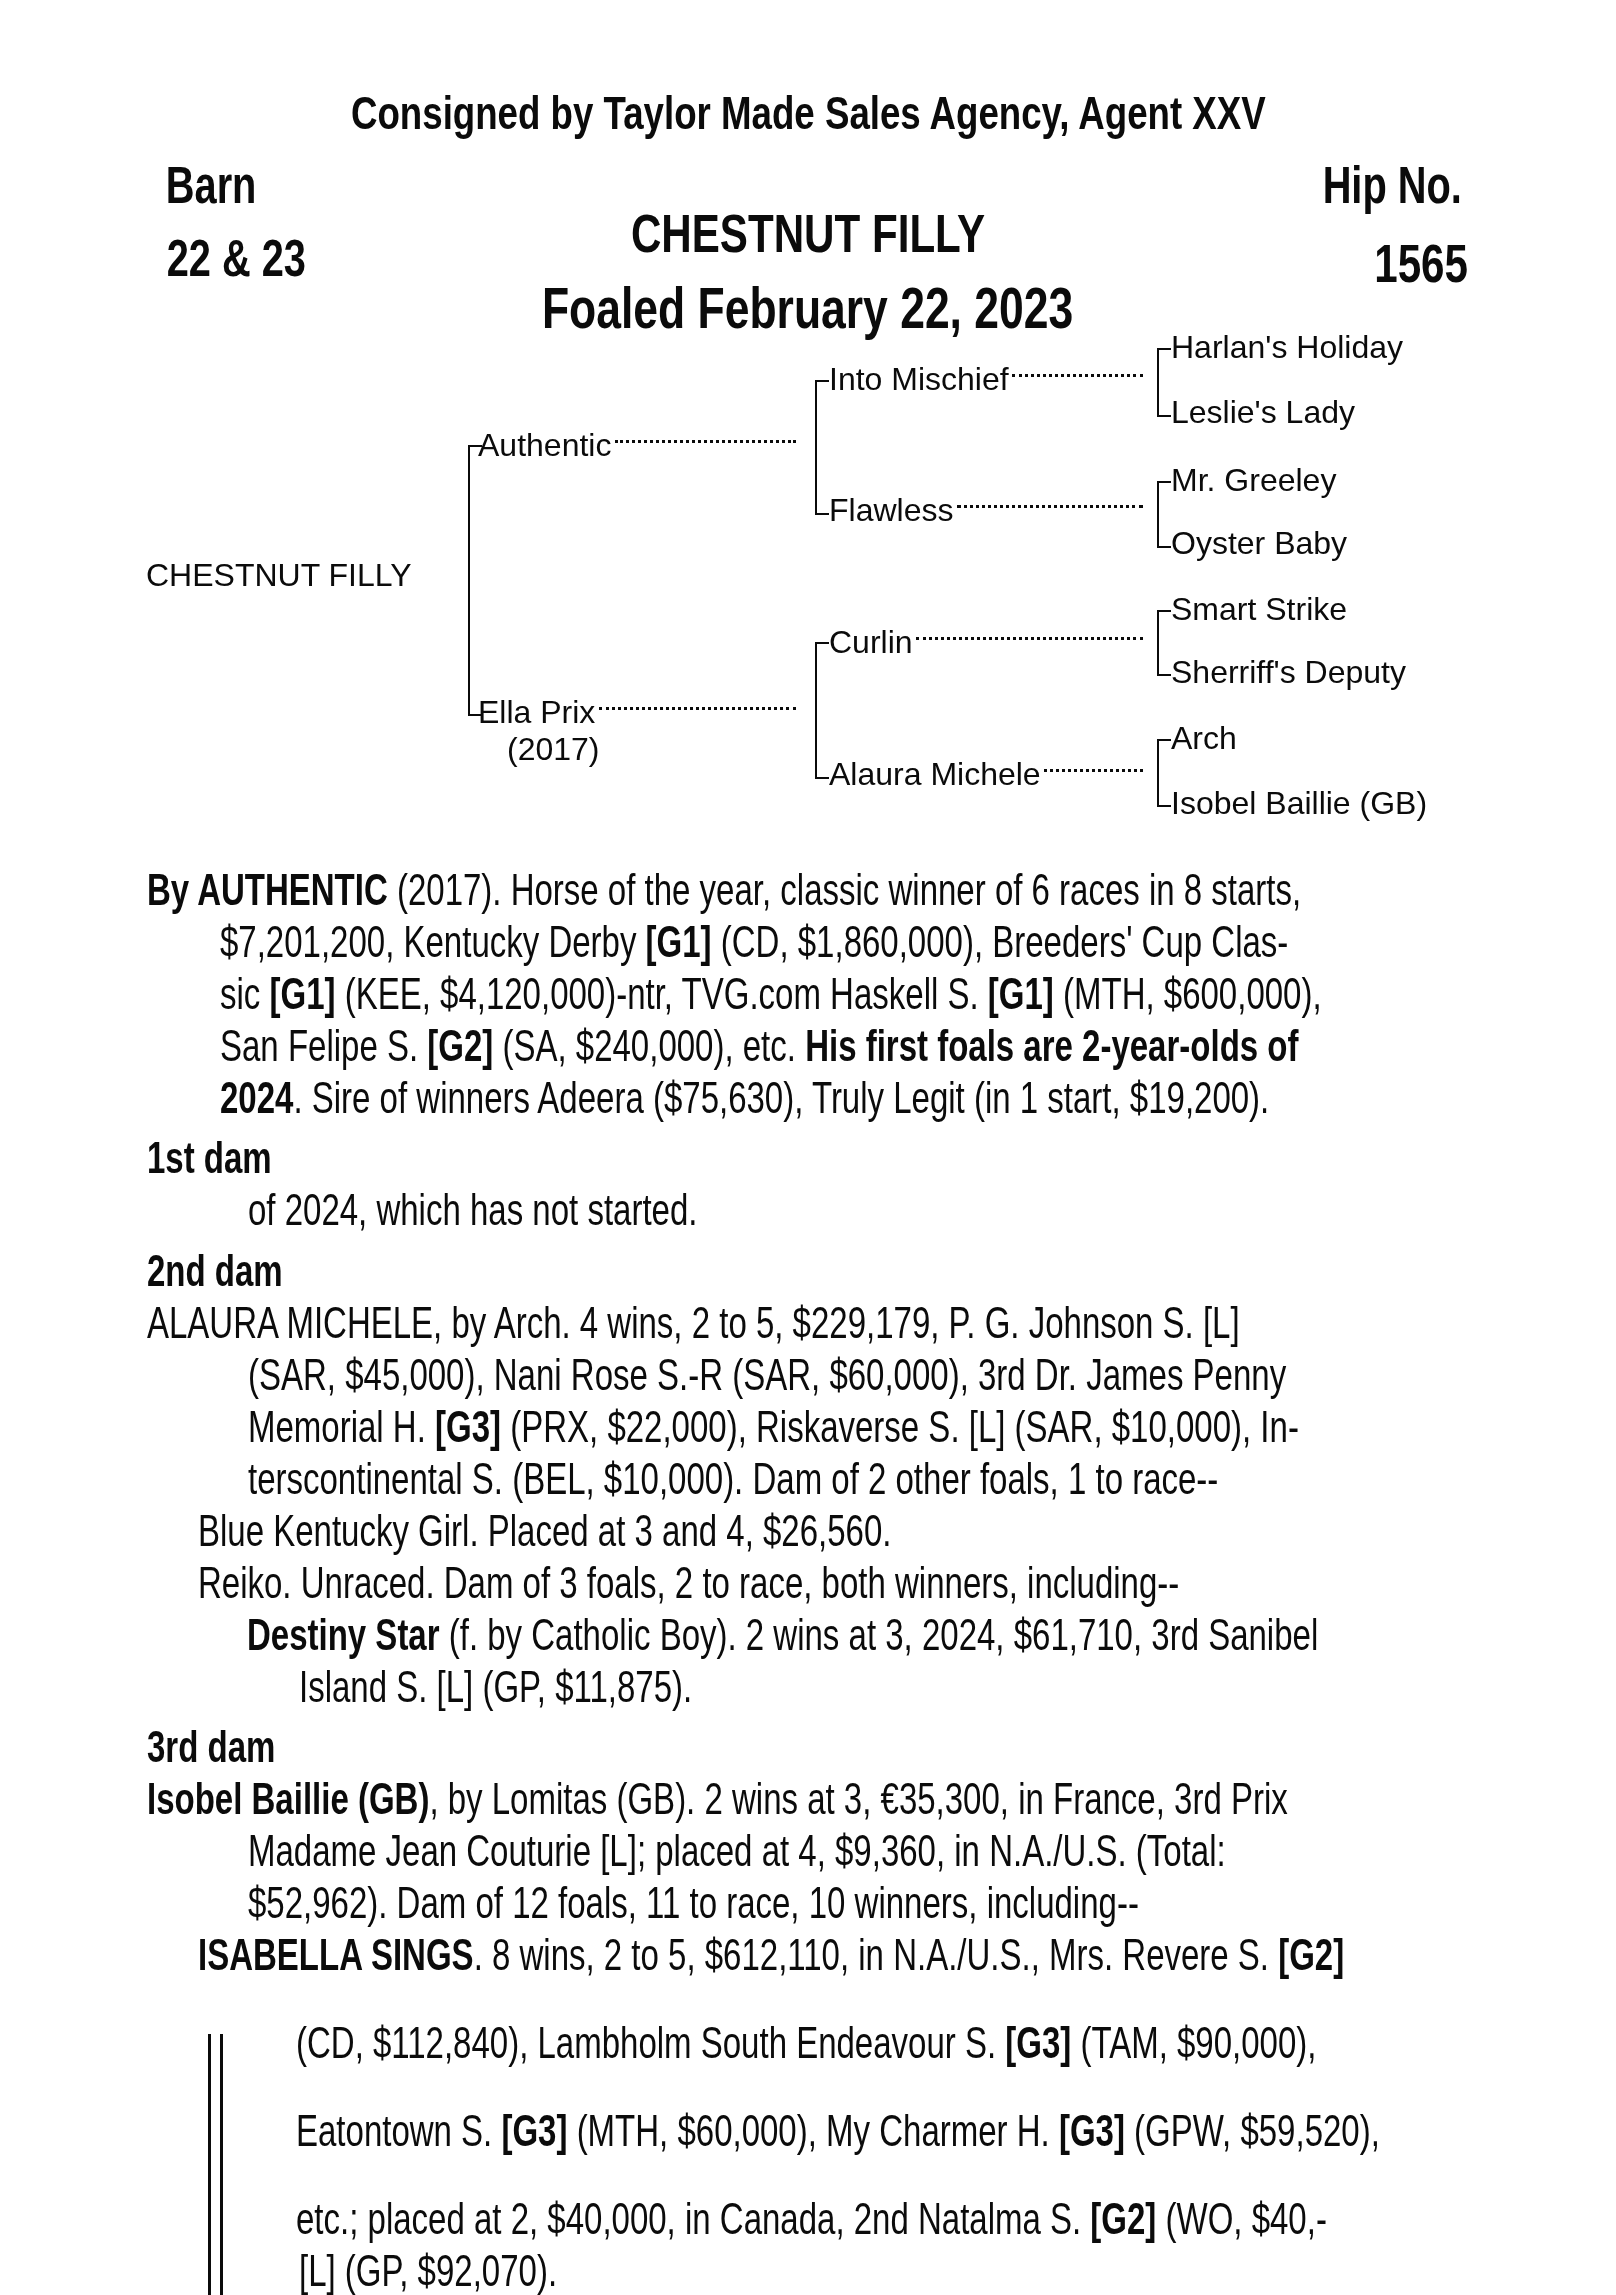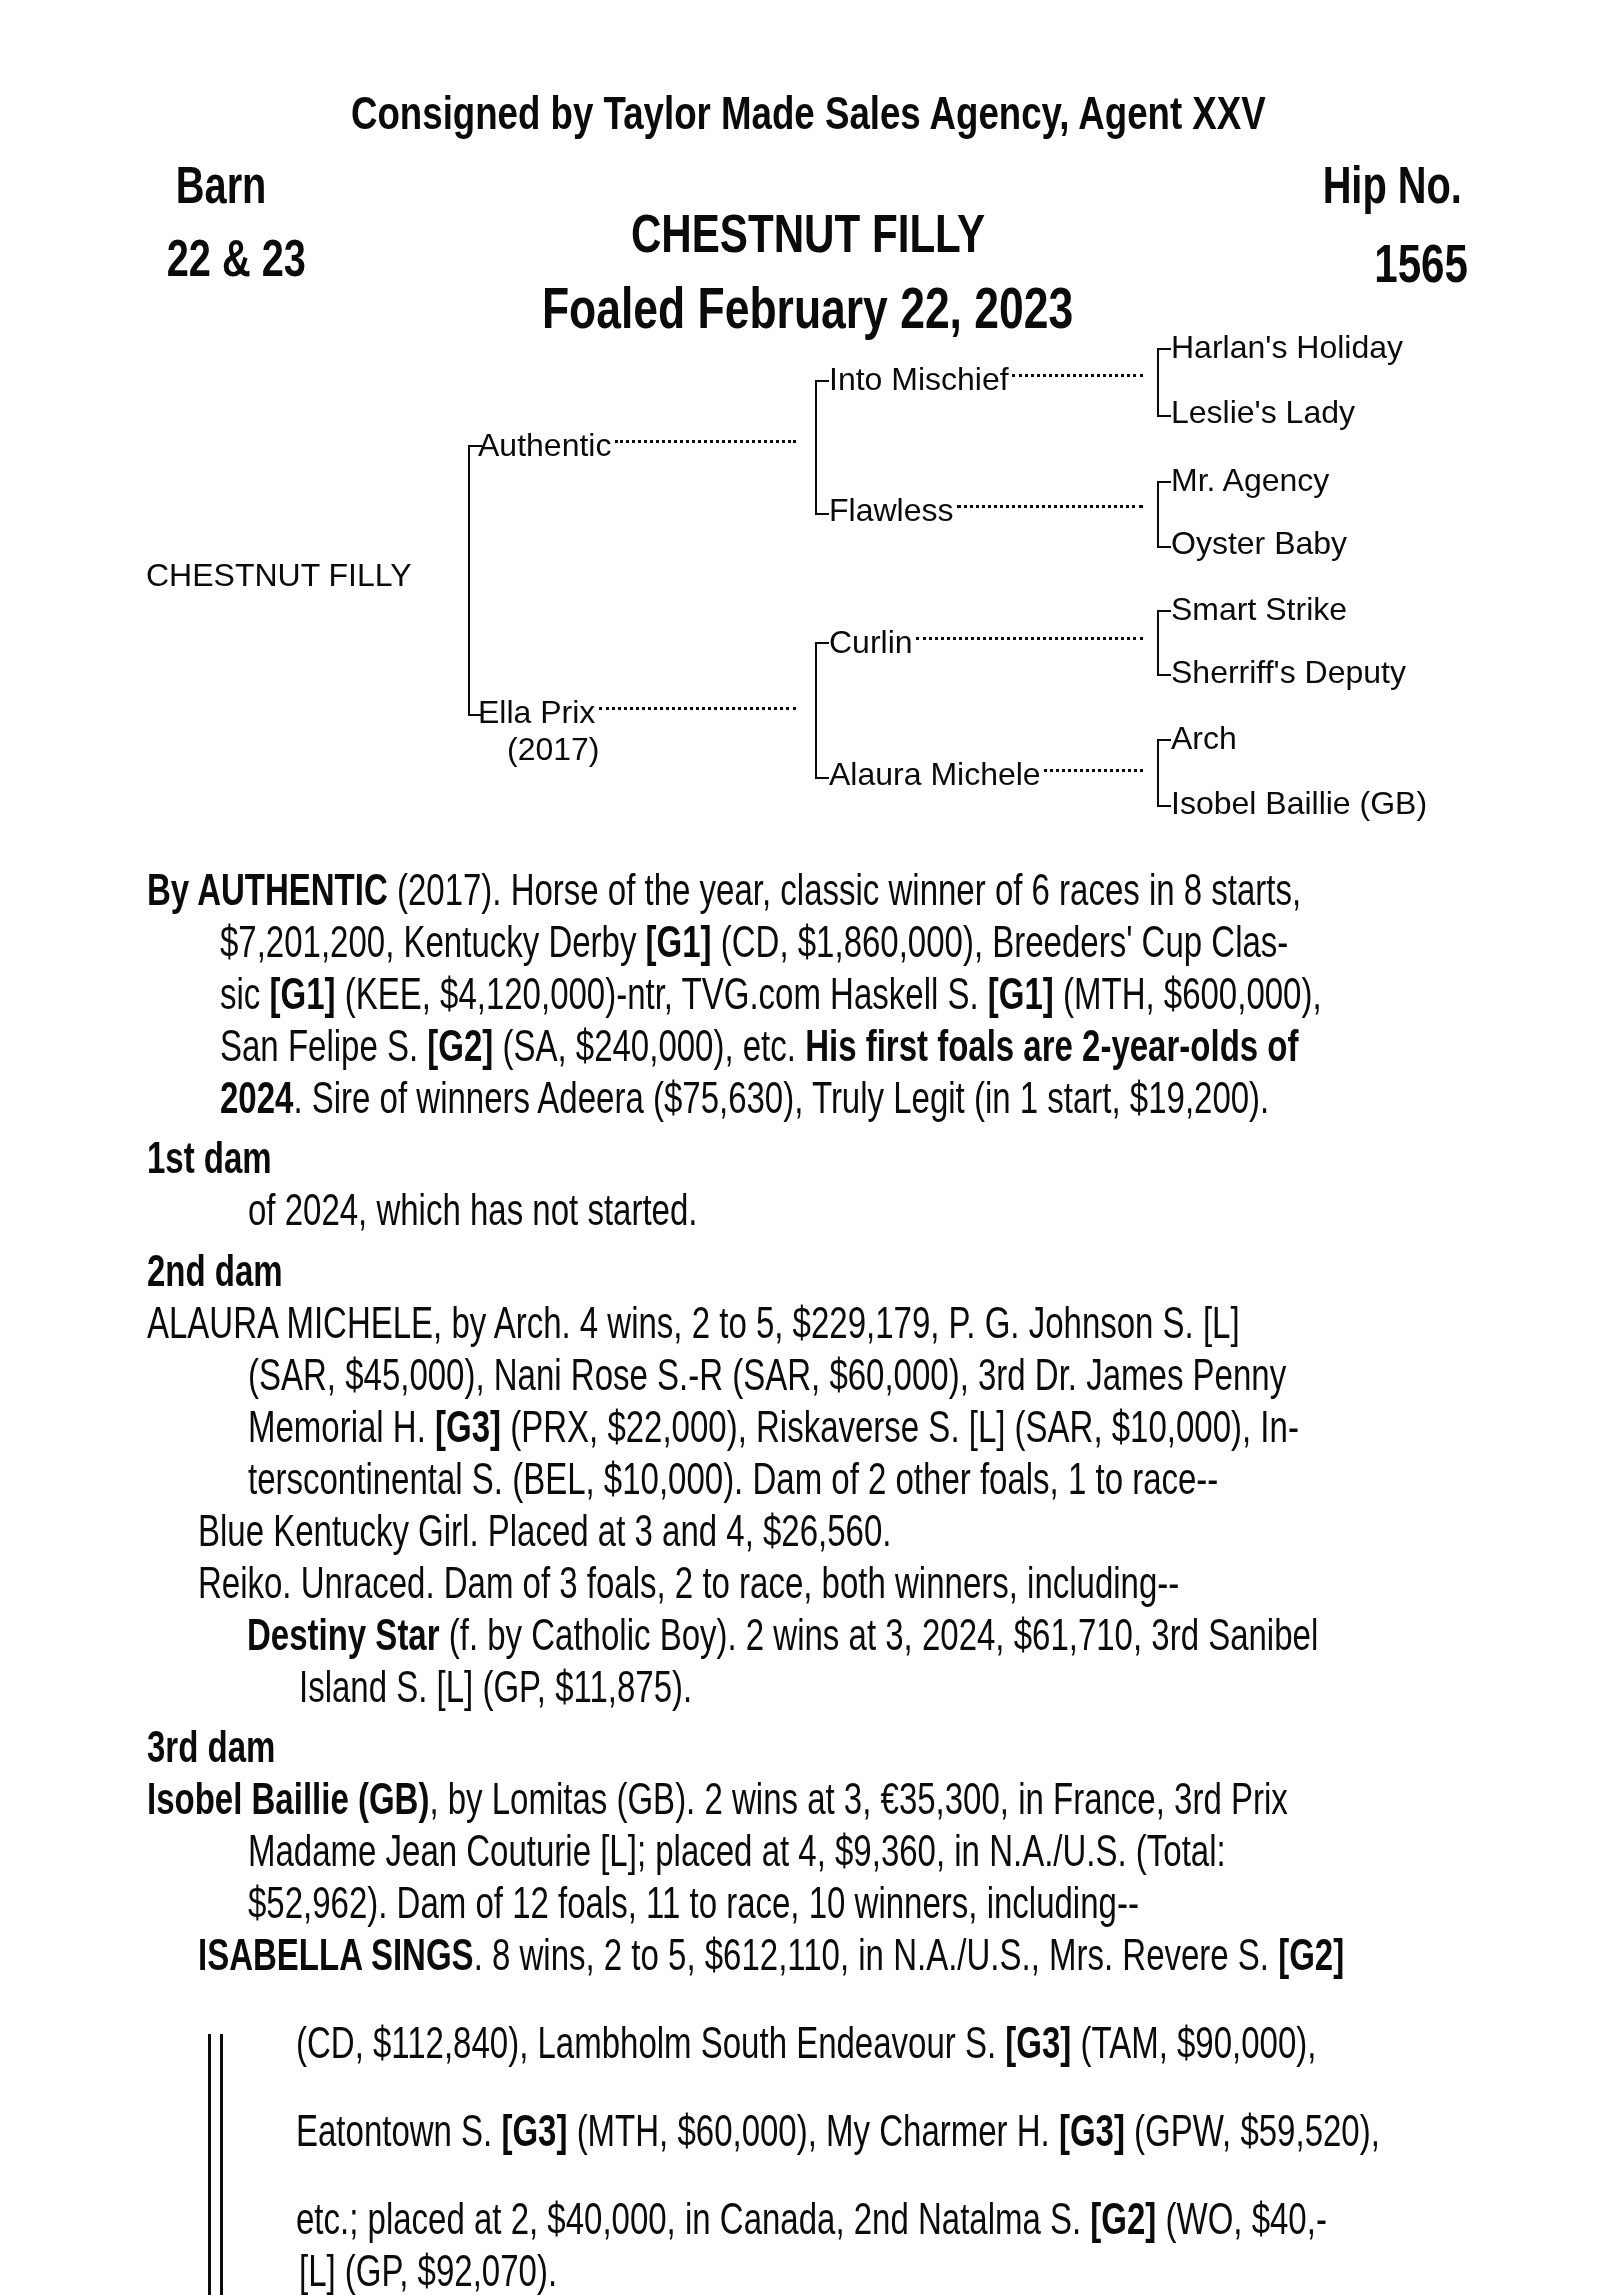--- a/index.html
+++ b/index.html
@@ -9,21 +9,21 @@
     font-family:"Liberation Sans", sans-serif;
     overflow:hidden;
   }
   .b { font-weight:bold; }
   .cx { display:inline-block; transform:scaleX(0.75); transform-origin:0 50%; white-space:nowrap; }
   .cxc { display:inline-block; transform:scaleX(0.78); transform-origin:50% 50%; white-space:nowrap; }
 
   
   .consign { position:absolute; top:85px; left:0; width:100%; text-align:center;
              font-size:47px; font-weight:bold; }
-  .barn-label { position:absolute; left:163px; top:156px; font-size:51px; font-weight:bold; }
+  .barn-label { position:absolute; left:153px; top:156px; font-size:51px; font-weight:bold; }
   .barn-value { position:absolute; left:147px; top:229px; font-size:51px; font-weight:bold; }
   .hip-label  { position:absolute; right:135px; top:156px; font-size:51px; font-weight:bold; text-align:right; }
   .hip-value  { position:absolute; right:135px; top:232px; font-size:54px; font-weight:bold; text-align:right; }
   .title    { position:absolute; top:202px; left:0; width:100%; text-align:center;
               font-size:54px; font-weight:bold; }
   .subtitle { position:absolute; top:275px; left:0; width:100%; text-align:center;
               font-size:57px; font-weight:bold; }
 
   
   .tree { position:absolute; left:0; top:0; width:100%; font-size:32px; }
@@ -115,21 +115,21 @@
       <span class="leader"></span>
     </div>
 
     <div class="trow g3" style="top:327px;">
         <span>Harlan's Holiday</span>
       </div>
     <div class="trow g3" style="top:392px;">
         <span>Leslie's Lady</span>
       </div>
     <div class="trow g3" style="top:460px;">
-        <span>Mr. Agency</span>
+        <span>Mr. Greeley</span>
       </div>
     <div class="trow g3" style="top:523px;">
         <span>Oyster Baby</span>
       </div>
     <div class="trow g3" style="top:589px;">
         <span>Smart Strike</span>
       </div>
     <div class="trow g3" style="top:652px;">
         <span>Sherriff's Deputy</span>
       </div>

